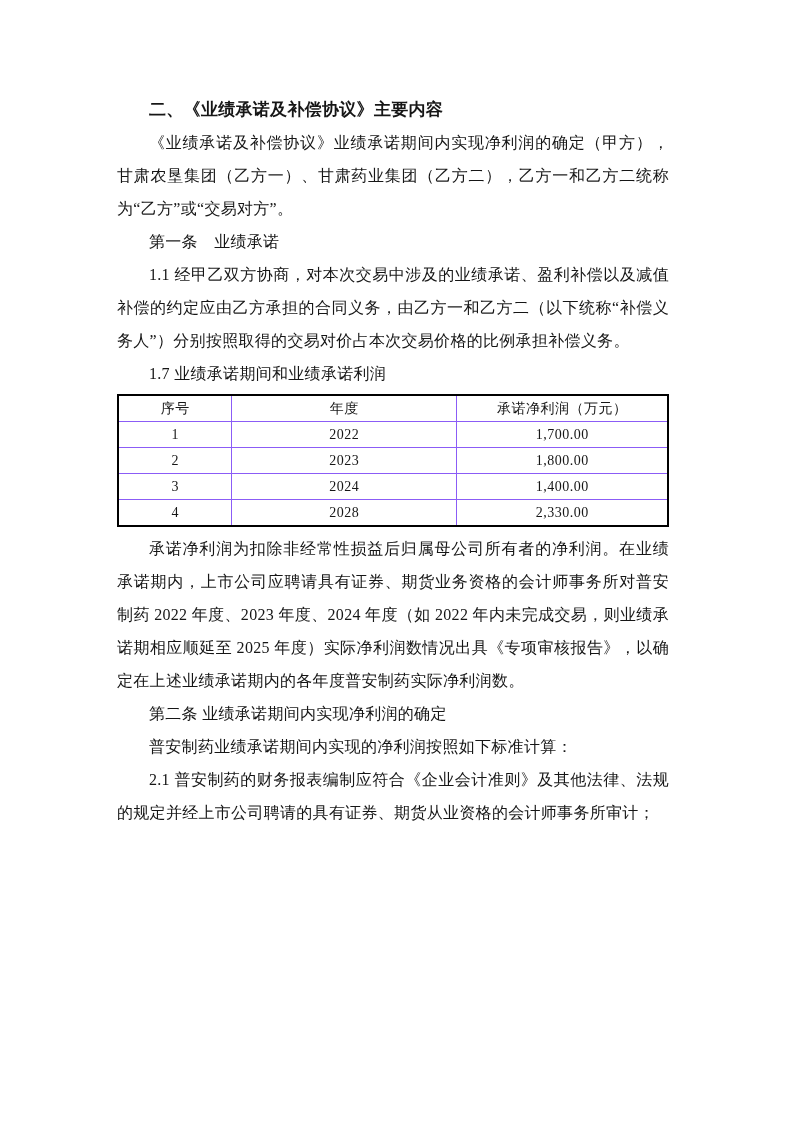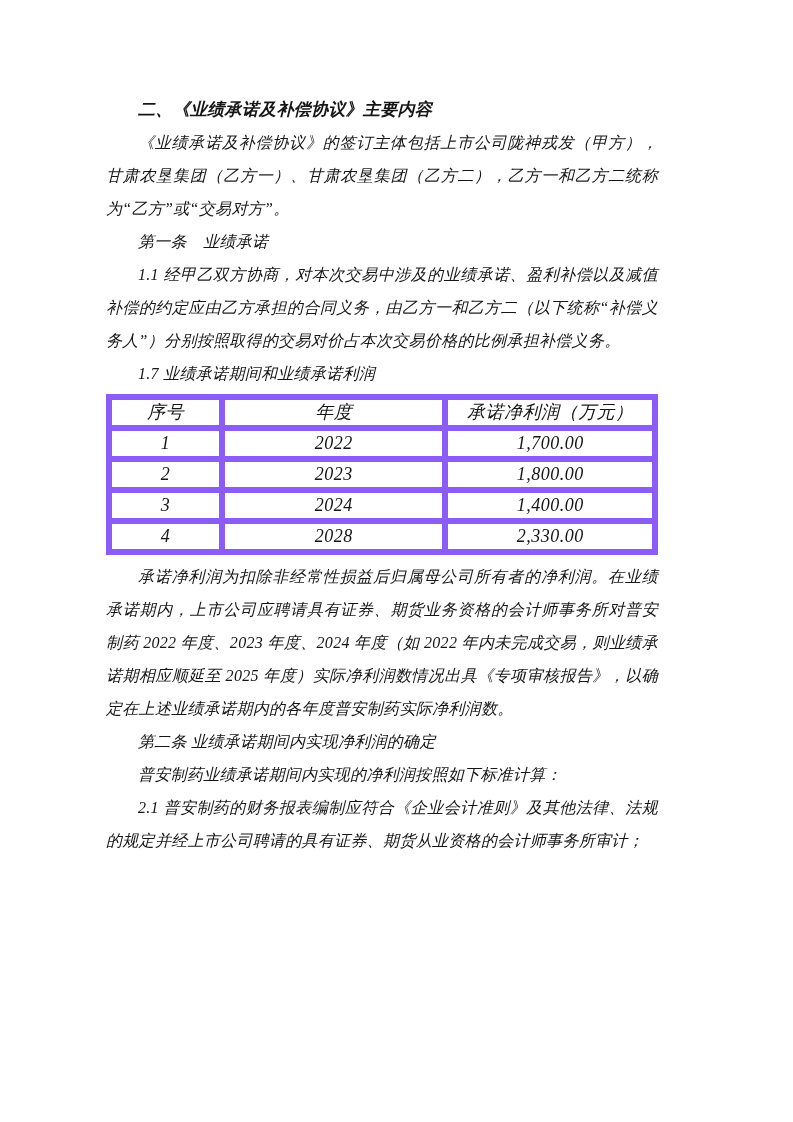--- a/index.html
+++ b/index.html
@@ -12,24 +12,23 @@
     position: relative;
     width: 793px;
     height: 1122px;
     background: #ffffff;
     overflow: hidden;
     font-family: "Liberation Serif", "DejaVu Serif", serif;
     color: #161616;
   }
   .content {
     position: absolute;
-    left: 106px;
+    left: 117px;
     top: 93px;
     width: 552px;
-    font-style: italic;
   }
   .doc-heading {
     margin: 0;
     font-size: 17px;
     font-weight: bold;
     line-height: 33px;
     text-indent: 32px;
     letter-spacing: 0.3px;
   }
   p.body-par {
@@ -43,43 +42,43 @@
   }
   table.commit-table {
     width: 100%;
     border-collapse: collapse;
     table-layout: fixed;
     margin: 4px 0 5px 0;
     border: 2px solid #000;
   }
   table.commit-table th,
   table.commit-table td {
-    border: 6px solid #8b5cf6;
+    border: 1px solid #8b5cf6;
     height: 25px;
     padding: 0;
     text-align: center;
     vertical-align: middle;
-    font-size: 18px;
+    font-size: 14px;
     font-weight: normal;
     line-height: 25px;
     letter-spacing: 0.5px;
   }
   col.c-seq  { width: 20.7%; }
   col.c-year { width: 40.9%; }
   col.c-val  { width: 38.4%; }
 </style>
 </head>
 <body>
 
 <div class="page">
   <div class="content">
 
     <h2 class="doc-heading">二、《业绩承诺及补偿协议》主要内容</h2>
 
-    <p class="body-par">《业绩承诺及补偿协议》的签订主体包括上市公司陇神戎发（甲方），甘肃农垦集团（乙方一）、甘肃农垦集团（乙方二），乙方一和乙方二统称为“乙方”或“交易对方”。</p>
+    <p class="body-par">《业绩承诺及补偿协议》业绩承诺期间内实现净利润的确定（甲方），甘肃农垦集团（乙方一）、甘肃药业集团（乙方二），乙方一和乙方二统称为“乙方”或“交易对方”。</p>
     <p class="body-par">第一条　业绩承诺</p>
     <p class="body-par">1.1 经甲乙双方协商，对本次交易中涉及的业绩承诺、盈利补偿以及减值补偿的约定应由乙方承担的合同义务，由乙方一和乙方二（以下统称“补偿义务人”）分别按照取得的交易对价占本次交易价格的比例承担补偿义务。</p>
     <p class="body-par">1.7 业绩承诺期间和业绩承诺利润</p>
 
     <table class="commit-table">
       <colgroup>
         <col class="c-seq">
         <col class="c-year">
         <col class="c-val">
       </colgroup>

